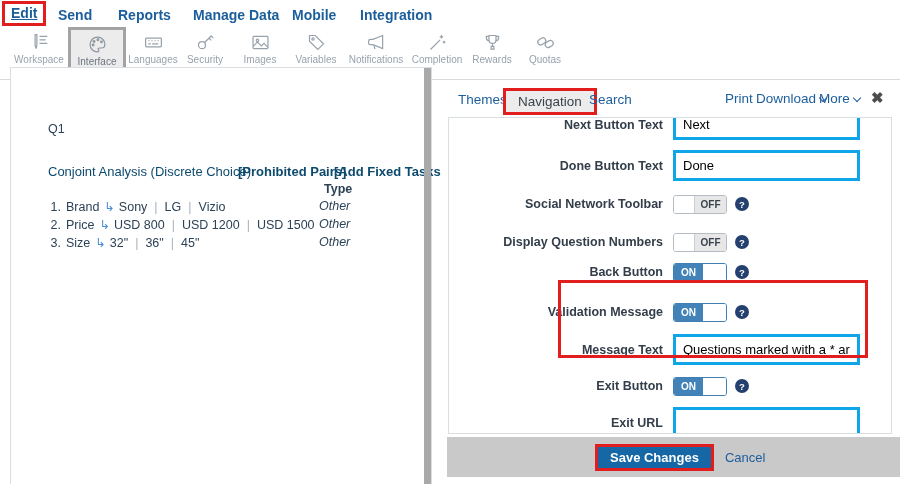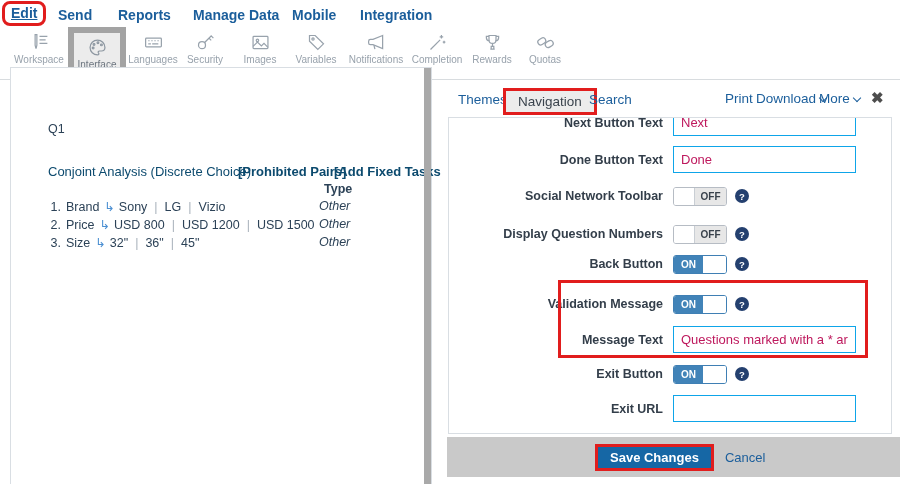--- a/index.html
+++ b/index.html
@@ -1,30 +1,30 @@
 <!DOCTYPE html>
 <html><head>
 <meta charset="utf-8">
 <style>
   html,body{margin:0;padding:0;background:#fff;}
   #app{position:relative;width:900px;height:484px;overflow:hidden;
        font-family:"Liberation Sans",sans-serif;background:#fff;}
 
   
   .nav-item{position:absolute;top:7px;font-size:14px;font-weight:600;color:#1b5e9b;
-            text-decoration:none;cursor:pointer;white-space:nowrap;border-radius:8px;}
+            text-decoration:none;cursor:pointer;white-space:nowrap;}
   .nav-edit{top:1px;left:2px;border:3px solid #e11d1d;padding:1px 6px 2px;}
   .nav-edit .lbl{text-decoration:underline;}
 
   
   #toolbar{position:absolute;left:0;top:30px;width:900px;height:49px;border-bottom:1px solid #d8dcdf;background:#fff;}
   .tb-item{position:absolute;top:32px;text-align:center;cursor:pointer;}
   .tb-item svg{display:block;margin:0 auto;}
   .tb-label{display:block;font-size:10px;color:#98a2ac;margin-top:1px;white-space:nowrap;}
-  .tb-active{top:27px;border:6px solid #a3a3a3;background:#ececec;padding-top:4px;height:60px;box-sizing:border-box;}
+  .tb-active{top:27px;border:3px solid #a3a3a3;background:#ececec;padding-top:4px;height:60px;box-sizing:border-box;}
 
   
   #preview{position:absolute;left:10px;top:67px;width:422px;height:435px;
            border:1px solid #d9dee3;border-bottom:0;box-sizing:border-box;background:#fff;}
   #preview .scrollbar{position:absolute;right:0;top:0;width:7px;height:100%;background:#a9a9a9;}
   .ptext{position:absolute;font-size:12.5px;color:#2c4257;white-space:nowrap;}
   .pline{position:absolute;left:37px;font-size:13px;color:#0c4a6e;white-space:nowrap;}
   .plink{position:absolute;font-weight:700;cursor:pointer;}
   .ptypehead{position:absolute;left:313px;top:114px;font-size:12.5px;font-weight:700;color:#2c4257;}
   .prow{position:absolute;left:37px;width:382px;font-size:12.5px;color:#2c4257;
@@ -43,22 +43,22 @@
   .action-link{position:absolute;top:91px;font-size:13.5px;color:#1b5e9b;cursor:pointer;white-space:nowrap;}
   .chev{display:inline-block;width:5px;height:5px;border-right:1.5px solid #1b5e9b;border-bottom:1.5px solid #1b5e9b;
         transform:rotate(45deg);margin-left:4px;vertical-align:2px;}
   #close-x{position:absolute;left:871px;top:89px;font-size:15px;font-weight:700;color:#4d4d4d;cursor:pointer;}
 
   #formbox{position:absolute;left:448px;top:117px;width:444px;height:317px;
            border:1px solid #d9dee3;box-sizing:border-box;background:#fff;overflow:hidden;}
   .frow{display:flex;align-items:center;}
   .flabel{width:214px;text-align:right;font-weight:700;font-size:12.5px;color:#333e4a;flex:none;}
   .fctrl{margin-left:10px;display:flex;align-items:center;}
-  .tinput{width:167px;height:25px;border:1px solid #0ea5e9;font-family:"Liberation Sans",sans-serif;
-          font-size:13px;color:#be185d;padding:0 7px;background:#fff;}
+  .tinput{width:167px;height:25px;border:3px solid #0ea5e9;font-family:"Liberation Sans",sans-serif;
+          font-size:13px;color:#000000;padding:0 7px;background:#fff;}
   .trow{height:20px;}
 
   .toggle{display:inline-flex;width:54px;height:19px;border-radius:3px;overflow:hidden;
           font-size:10px;font-weight:700;box-sizing:border-box;cursor:pointer;}
   .toggle.on{border:1px solid #3f7fb4;}
   .toggle.off{border:1px solid #b6bcc4;}
   .on-seg{width:29px;background:#4183b8;color:#fff;display:flex;align-items:center;justify-content:center;text-align:center;}
   .blank{flex:1;background:#fff;}
   .blank-w{width:20px;background:#fff;border-right:1px solid #c9ced4;}
   .off-seg{flex:1;background:#e7e7e7;color:#39424c;display:flex;align-items:center;justify-content:center;}

